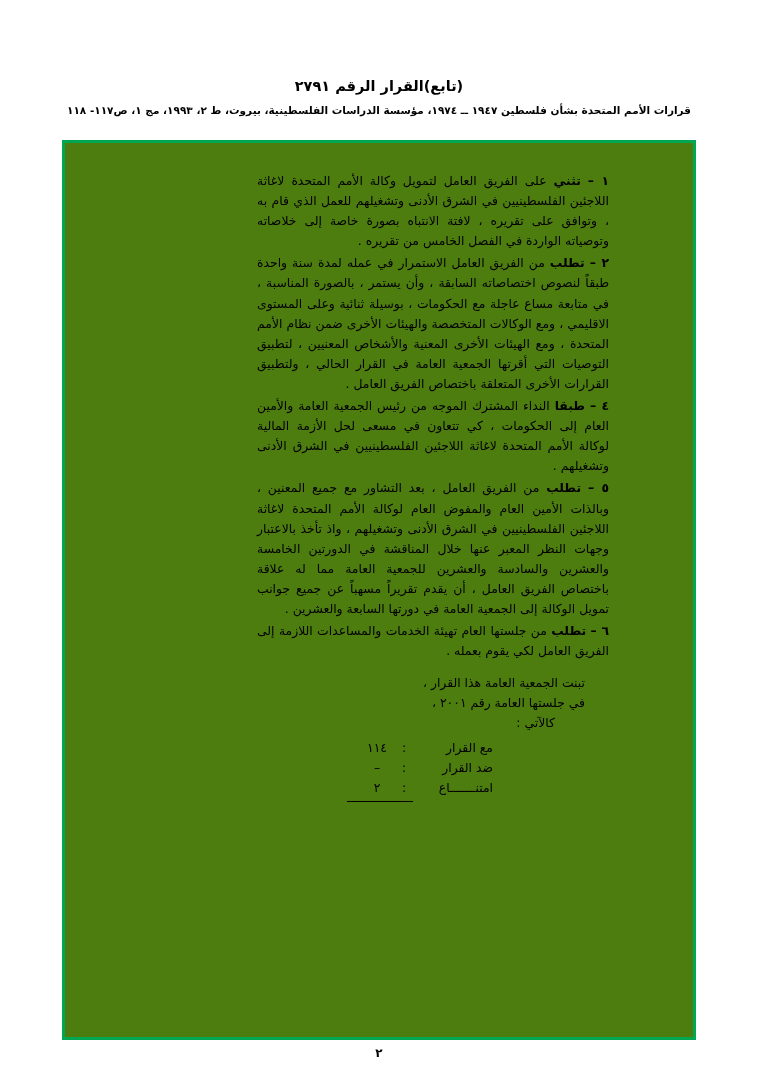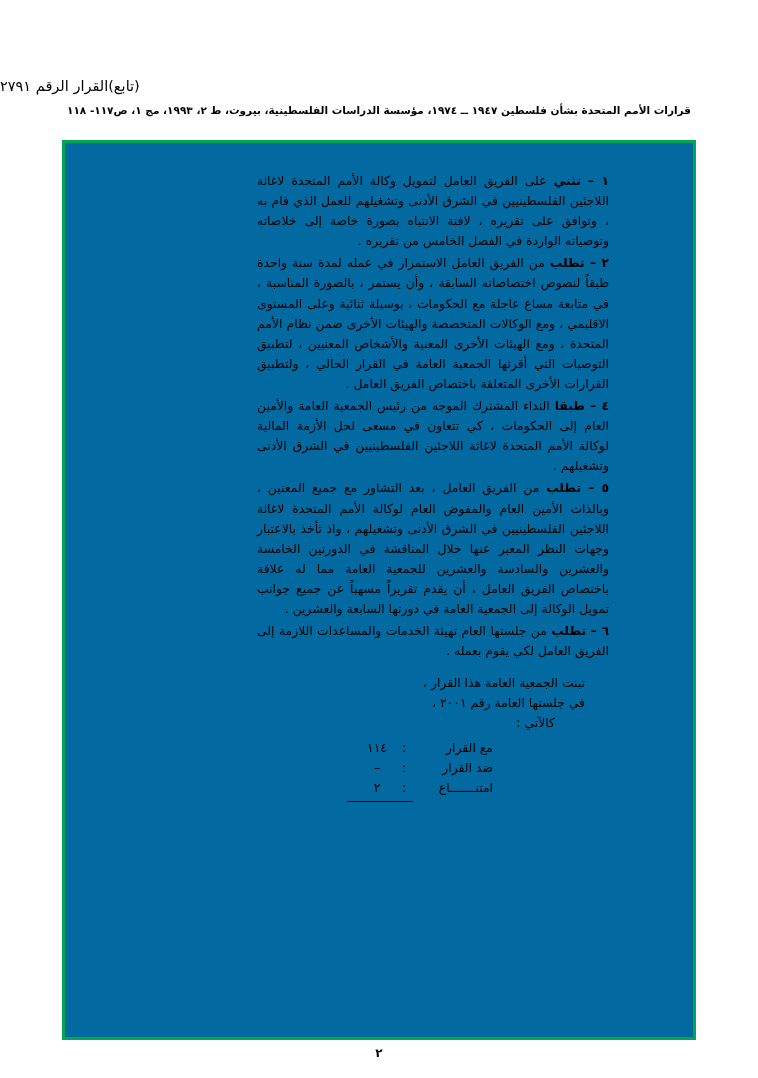--- a/index.html
+++ b/index.html
@@ -19,23 +19,23 @@
     width: 758px;
     height: 1078px;
     position: relative;
     box-sizing: border-box;
   }
   .doc-title {
     position: absolute;
     top: 78px;
     left: 0;
     width: 758px;
-    text-align: left;
+    text-align: center;
     font-size: 14.5px;
-    font-weight: normal;
+    font-weight: bold;
     letter-spacing: 0.5px;
     direction: rtl;
   }
   .doc-source {
     position: absolute;
     top: 104px;
     left: 0;
     width: 758px;
     text-align: center;
     font-size: 10.5px;
@@ -43,21 +43,21 @@
     direction: rtl;
   }
   .frame {
     position: absolute;
     top: 140px;
     left: 62px;
     width: 634px;
     height: 900px;
     border: 3px solid #00a651;
     box-sizing: border-box;
-    background: #0369a1;
+    background: #4d7c0f;
   }
   .body-text {
     position: absolute;
     top: 28px;
     right: 84px;
     width: 352px;
     direction: rtl;
     text-align: justify;
     font-size: 12.4px;
     line-height: 1.62;

